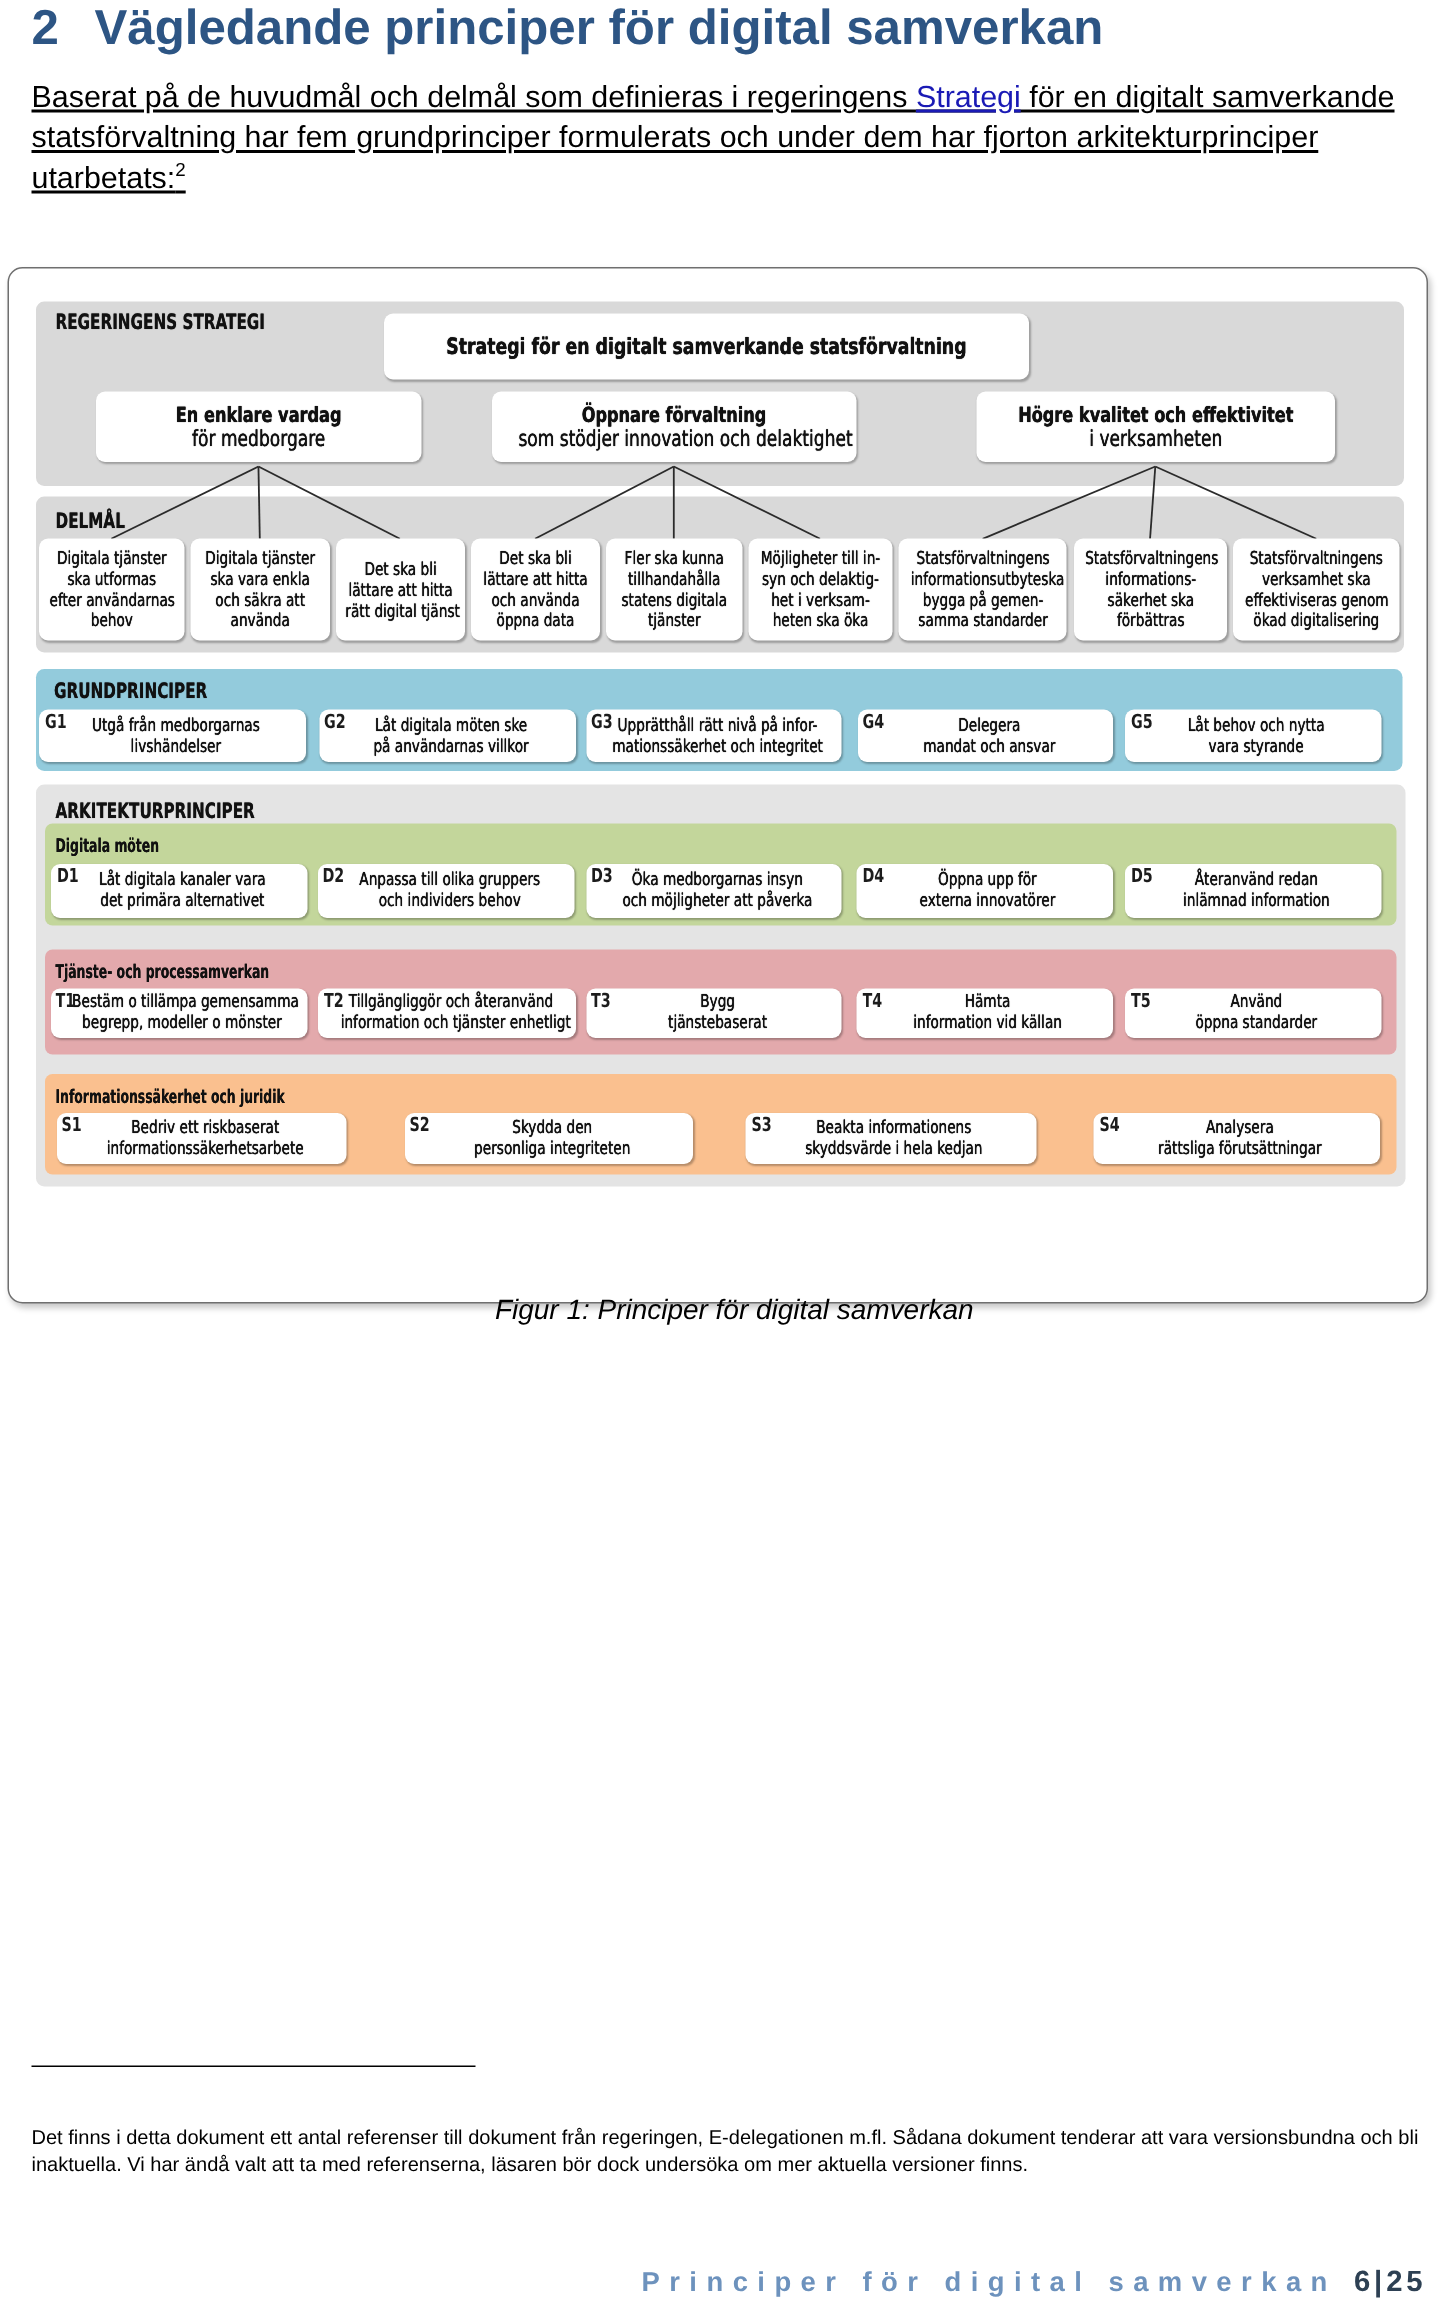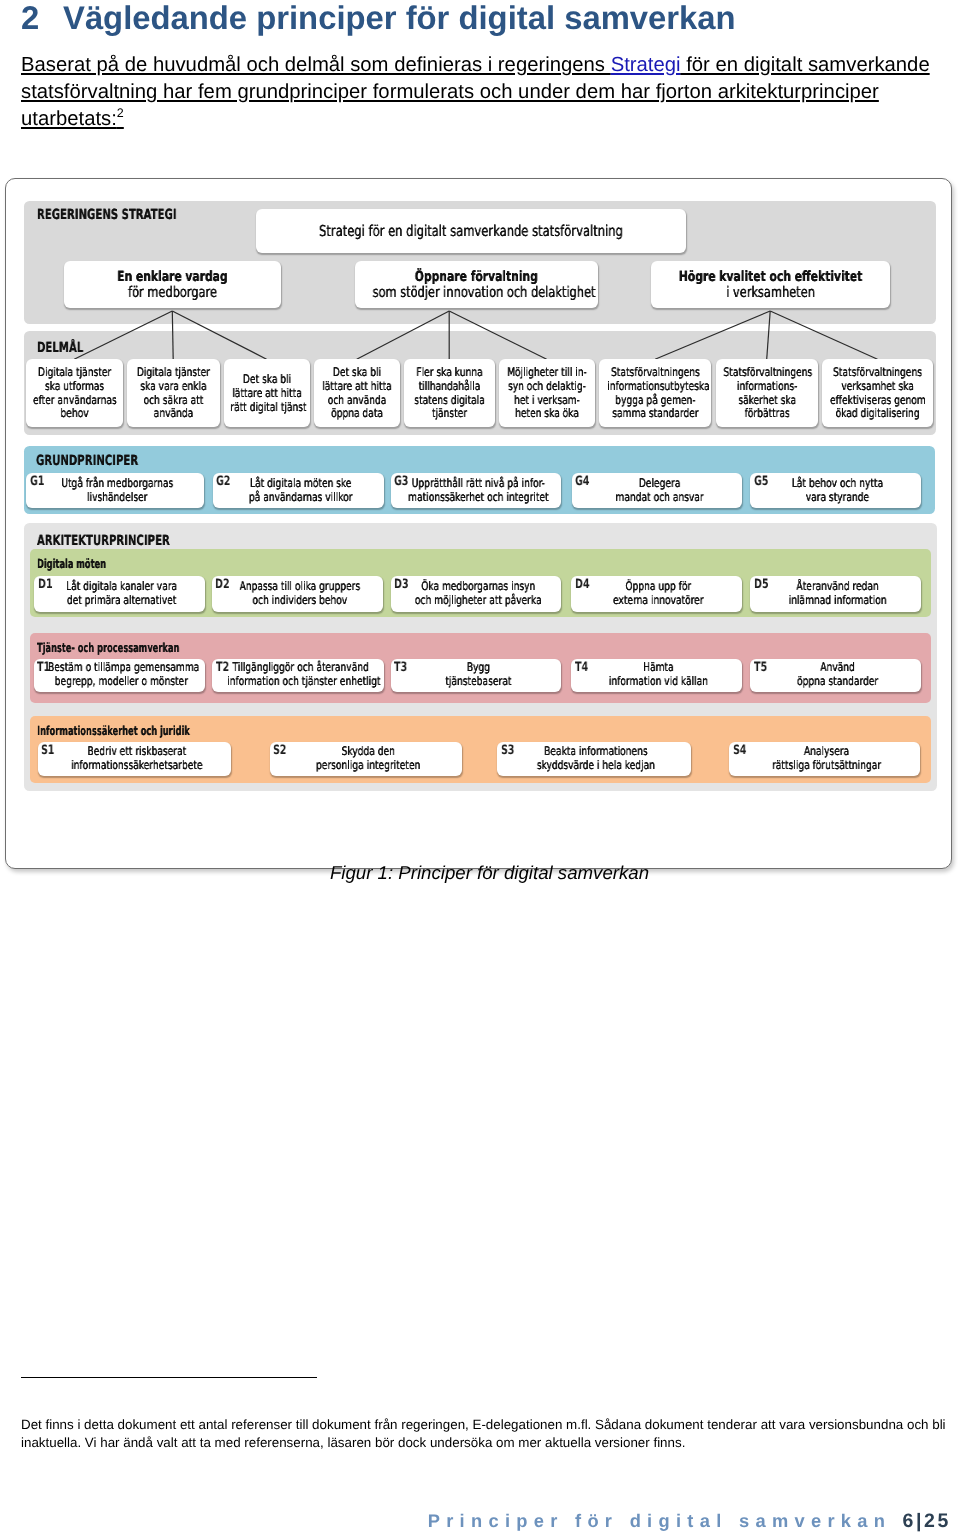--- a/index.html
+++ b/index.html
@@ -56,32 +56,32 @@
 <path d="M 166.3 132.0 L 167.2 180.2" stroke="#2b2b2b" stroke-width="1.2" fill="none"></path>
 <path d="M 166.3 132.0 L 260.6 180.2" stroke="#2b2b2b" stroke-width="1.2" fill="none"></path>
 <path d="M 443.2 132.0 L 350.7 180.2" stroke="#2b2b2b" stroke-width="1.2" fill="none"></path>
 <path d="M 443.2 132.0 L 443.2 180.2" stroke="#2b2b2b" stroke-width="1.2" fill="none"></path>
 <path d="M 443.2 132.0 L 540.7 180.2" stroke="#2b2b2b" stroke-width="1.2" fill="none"></path>
 <path d="M 764.2 132.0 L 649.1 180.2" stroke="#2b2b2b" stroke-width="1.2" fill="none"></path>
 <path d="M 764.2 132.0 L 760.7 180.2" stroke="#2b2b2b" stroke-width="1.2" fill="none"></path>
 <path d="M 764.2 132.0 L 871.5 180.2" stroke="#2b2b2b" stroke-width="1.2" fill="none"></path>
 </svg>
 <div class="band-label" style="left:31.0px;top:27.7px;font-size:14.1px;">REGERINGENS  STRATEGI</div>
-<div class="wbox" style="left:249.9px;top:30.2px;width:429.9px;height:43.7px;font-size:15px;font-weight:normal;">
+<div class="wbox" style="left:249.9px;top:30.2px;width:429.9px;height:43.7px;font-size:15px;font-weight:bold;">
           <span class="tx">
             <div>Strategi för en digitalt samverkande statsförvaltning</div>
           </span>
         </div>
 <div class="wbox" style="left:57.9px;top:82.4px;width:216.9px;height:47.1px;line-height:16px;">
           <span class="tx">
             <div style="font-size:14px;font-weight:bold;">En  enklare vardag</div>
             <div style="font-size:14.8px;">för medborgare</div>
           </span>
         </div>
-<div class="wbox" style="left:321.9px;top:82.4px;width:242.7px;height:47.1px;line-height:16px;margin-left:27px;">
+<div class="wbox" style="left:321.9px;top:82.4px;width:242.7px;height:47.1px;line-height:16px;">
           <span class="tx">
             <div style="font-size:14px;font-weight:bold;">Öppnare förvaltning</div>
             <div style="font-size:14.8px;">som stödjer innovation och delaktighet</div>
           </span>
         </div>
 <div class="wbox" style="left:644.7px;top:82.4px;width:239.1px;height:47.1px;line-height:16px;">
           <span class="tx">
             <div style="font-size:14px;font-weight:bold;">Högre kvalitet och effektivitet</div>
             <div style="font-size:14.8px;">i verksamheten</div>
           </span>

